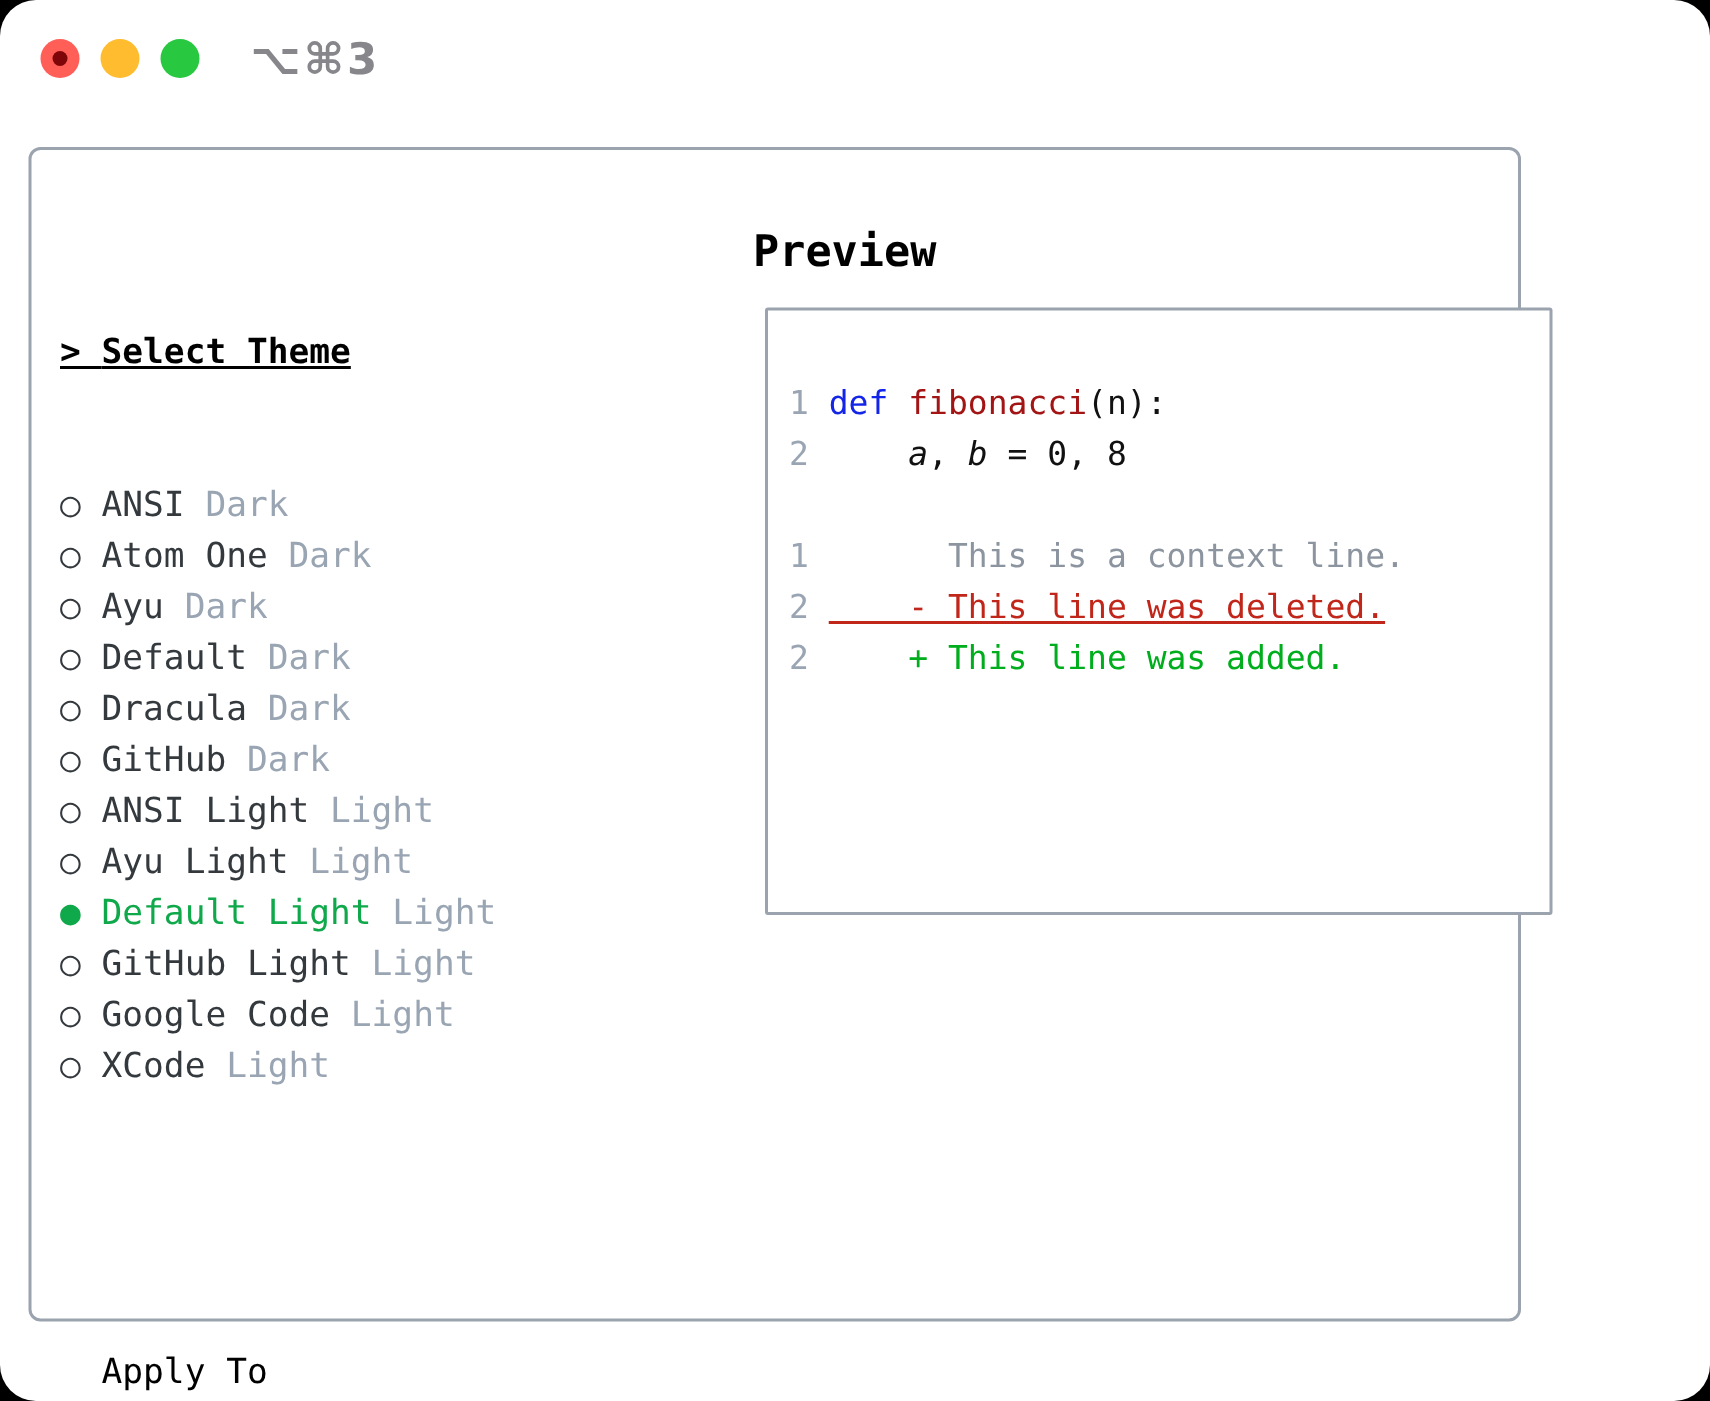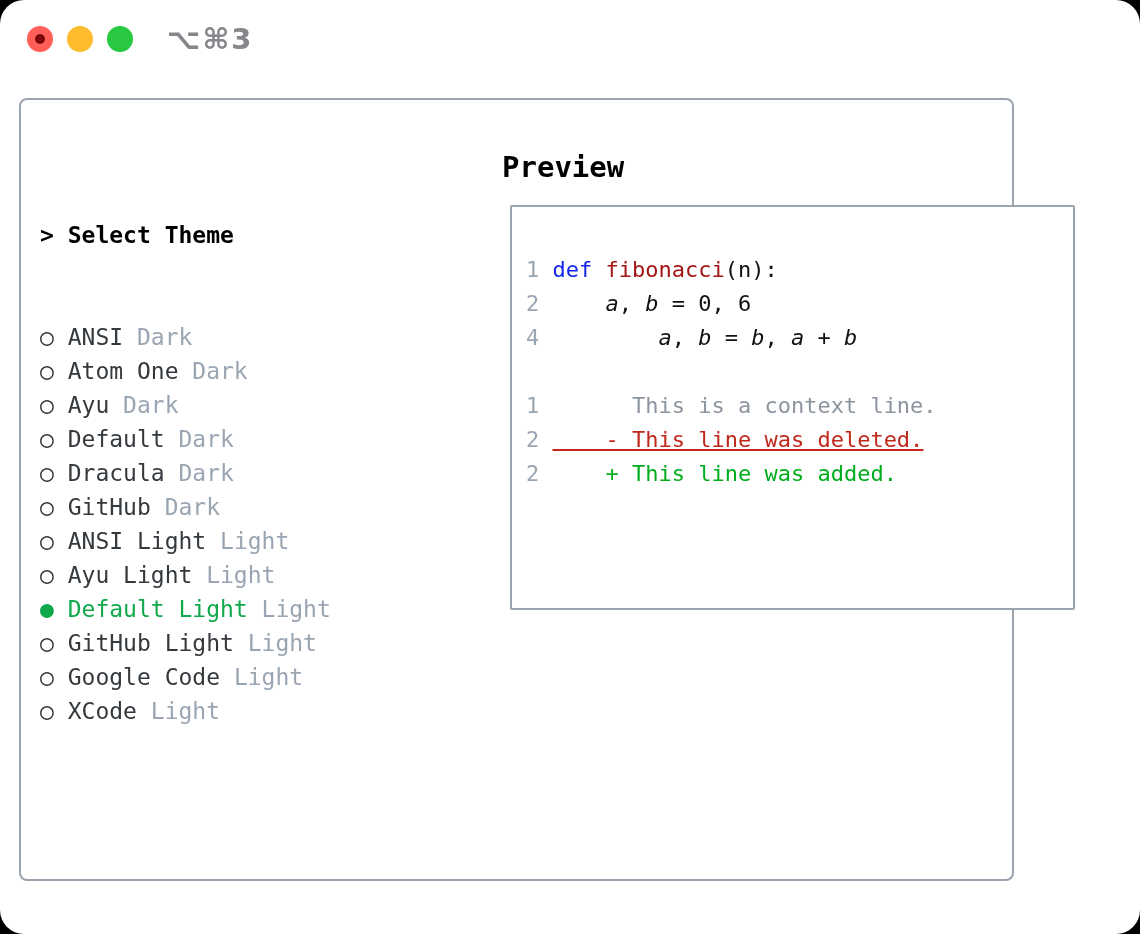--- a/index.html
+++ b/index.html
@@ -40,32 +40,32 @@
     position:absolute;left:19px;top:98px;width:995px;height:783px;
     border:2px solid var(--border);border-radius:8px;background:#fff;
   }
   
   .left-col{
     position:absolute;left:19px;top:50px;
     font-size:23px;line-height:34px;white-space:pre;color:var(--item);
   }
   .row{height:34px;white-space:pre;}
   .spacer{height:34px;}
-  .focus-header{font-weight:bold;color:#000;}
+  .focus-header{font-weight:bold;color:#000;text-decoration:underline;}
   .bullet{color:var(--item);}
   .row.sel .bullet,.row.sel .opt-label{color:var(--accent-green);}
   .variant{color:var(--muted);margin-top:23px;}
   .section-header{color:#000;}
   
   .preview-header{
     position:absolute;left:481px;top:50px;
     font-size:29px;line-height:34px;font-weight:bold;color:#000;white-space:pre;
   }
   .preview-box{
-    position:absolute;left:489px;top:105px;width:565px;height:405px;
+    position:absolute;left:489px;top:105px;width:525px;height:405px;
     border:2px solid var(--border);border-radius:2px;background:#fff;
     padding:46px 8px 0 14px;overflow:hidden;
   }
   .code-line{height:34px;font-size:22px;line-height:34px;white-space:pre;color:#111;}
   .ln{color:var(--muted);}
   .kw{color:var(--kw-blue);}
   .fn{color:var(--fn-red);}
   .pl{color:#111;}
   .var{color:#111;font-style:italic;}
   .ctx{color:var(--ctx);}
@@ -83,31 +83,31 @@
     <div class="traffic green"></div>
     <div class="win-title">⌥⌘3</div>
   </div>
 
   <div class="panel">
 
     <div class="left-col">
       <div class="row focus-header"><span>&gt; </span><span>Select Theme</span></div>
       <div id="theme-list"><div class="row"><span class="bullet">○ </span><span class="opt-label">ANSI</span><span class="variant"> Dark</span></div><div class="row"><span class="bullet">○ </span><span class="opt-label">Atom One</span><span class="variant"> Dark</span></div><div class="row"><span class="bullet">○ </span><span class="opt-label">Ayu</span><span class="variant"> Dark</span></div><div class="row"><span class="bullet">○ </span><span class="opt-label">Default</span><span class="variant"> Dark</span></div><div class="row"><span class="bullet">○ </span><span class="opt-label">Dracula</span><span class="variant"> Dark</span></div><div class="row"><span class="bullet">○ </span><span class="opt-label">GitHub</span><span class="variant"> Dark</span></div><div class="row"><span class="bullet">○ </span><span class="opt-label">ANSI Light</span><span class="variant"> Light</span></div><div class="row"><span class="bullet">○ </span><span class="opt-label">Ayu Light</span><span class="variant"> Light</span></div><div class="row sel"><span class="bullet">● </span><span class="opt-label">Default Light</span><span class="variant"> Light</span></div><div class="row"><span class="bullet">○ </span><span class="opt-label">GitHub Light</span><span class="variant"> Light</span></div><div class="row"><span class="bullet">○ </span><span class="opt-label">Google Code</span><span class="variant"> Light</span></div><div class="row"><span class="bullet">○ </span><span class="opt-label">XCode</span><span class="variant"> Light</span></div></div>
       <div class="spacer"></div>
+      <div class="row section-header">  <span>Apply To</span></div>
       
       
     </div>
 
     <div class="preview-header">Preview</div>
 
     <div class="preview-box">
       <div id="preview-lines">
           <div class="code-line"><span class="ln">1 </span><span class="kw">def </span><span class="fn">fibonacci</span><span class="pl">(n):</span></div>
-          <div class="code-line"><span class="ln">2 </span><span class="pl">    </span><span class="var">a</span><span class="pl">, </span><span class="var">b</span><span class="pl"> = 0, 6</span></div>
-          <div class="code-line"><span class="ln">4 </span><span class="pl">        </span><span class="var">a</span><span class="pl">, </span><span class="var">b</span><span class="pl"> = </span><span class="var">b</span><span class="pl">, </span><span class="var">a</span><span class="pl"> + </span><span class="var">b</span></div>
+          <div class="code-line"><span class="ln">2 </span><span class="pl">    </span><span class="var">a</span><span class="pl">, </span><span class="var">b</span><span class="pl"> = 0, 8</span></div>
           <div class="code-line"><span class="ln"></span></div>
           <div class="code-line"><span class="ln">1 </span><span class="ctx">      This is a context line.</span></div>
           <div class="code-line"><span class="ln">2 </span><span class="del">    - This line was deleted.</span></div>
           <div class="code-line"><span class="ln">2 </span><span class="add">    + This line was added.</span></div>
         </div>
     </div>
 
   </div>
 </div>
 

